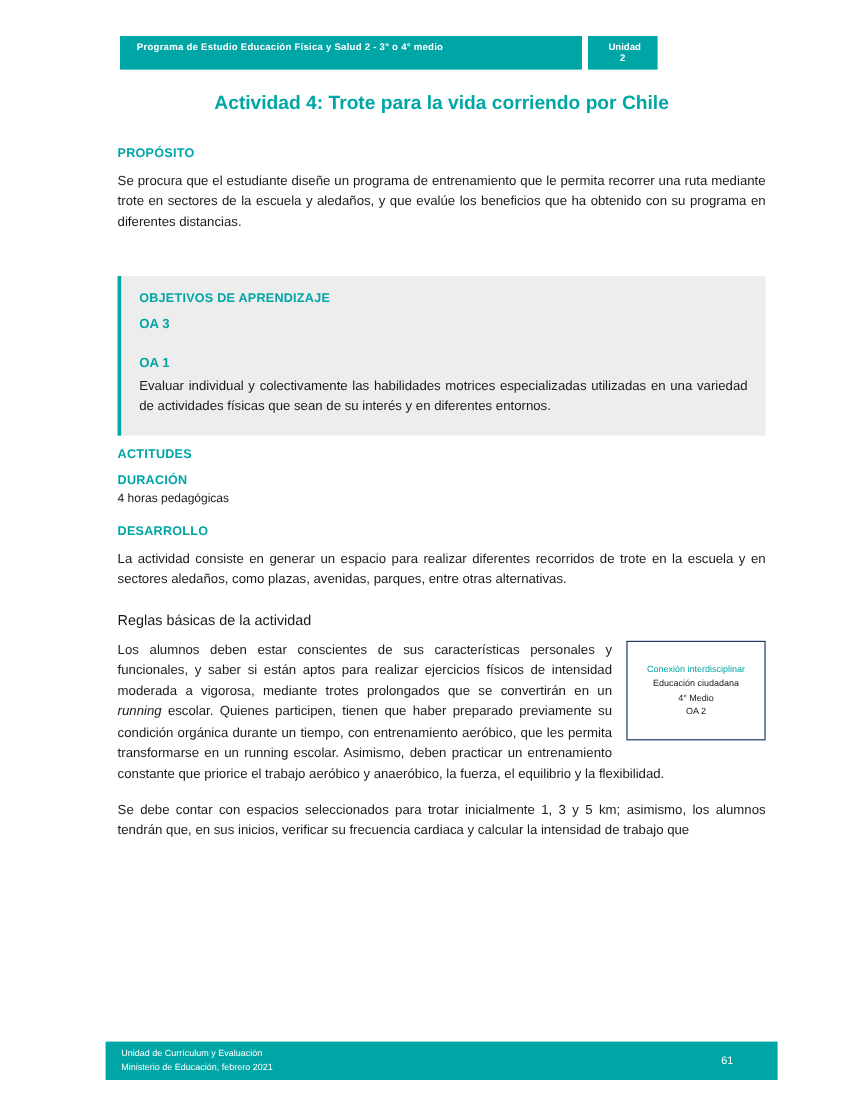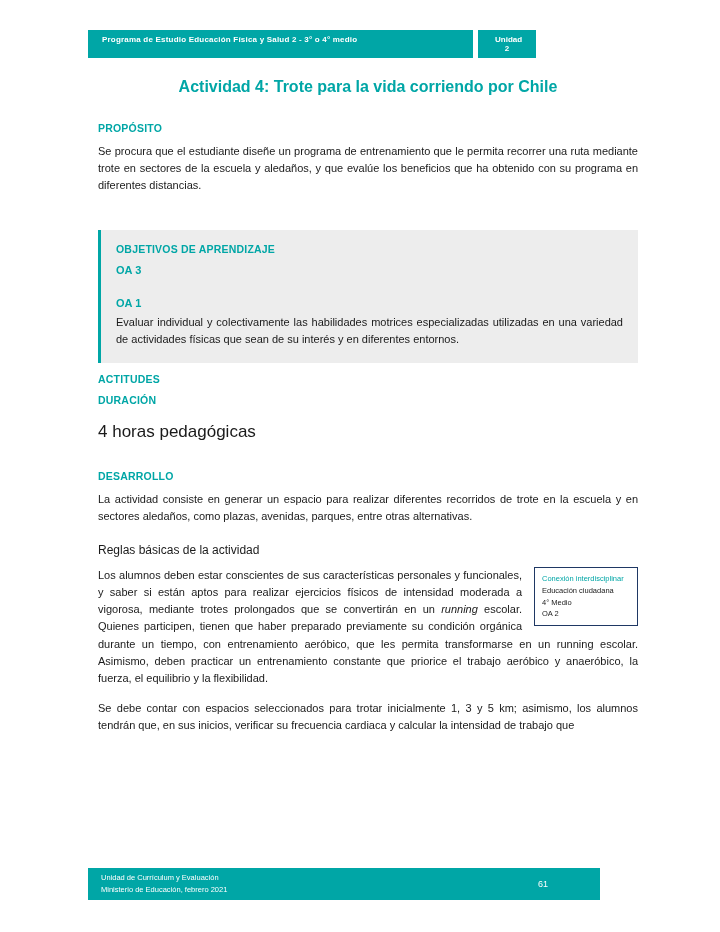--- a/index.html
+++ b/index.html
@@ -11,21 +11,21 @@
   *{margin:0;padding:0;box-sizing:border-box;}
   html,body{background:#fff;}
   body{
     width:720px;height:932px;
     font-family:"Liberation Sans", sans-serif;
     color:var(--text);
   }
   .page{position:relative;width:720px;height:932px;background:#fff;overflow:hidden;}
 
   
-  .header{position:absolute;top:30px;left:88px;width:448px;display:flex;gap:5px;}
+  .header{position:absolute;top:30px;left:100px;width:448px;display:flex;gap:5px;}
   .bar{background:var(--teal);color:#fff;}
   .header-program{flex:1;font-size:8px;font-weight:bold;padding:5px 14px;letter-spacing:.2px;}
   .header-unit{width:58px;font-size:8px;font-weight:bold;text-align:center;padding:5px 17px;}
 
   
   .content{position:absolute;top:78px;left:98px;width:540px;}
   .doc-title{text-align:center;color:var(--teal);font-size:16px;font-weight:bold;margin-bottom:26px;}
 
   .sec-heading{color:var(--teal);font-size:10.5px;font-weight:bold;margin-bottom:9px;letter-spacing:.2px;}
   .body-para{font-size:11px;line-height:1.55;text-align:justify;}
@@ -34,41 +34,41 @@
   .oa-box{background:var(--box-bg);border-left:3px solid var(--teal);padding:13px 15px 15px;margin:36px 0 10px;}
   .oa-code{color:var(--teal);font-size:11px;font-weight:bold;margin-bottom:5px;}
   .oa-text{font-size:11px;line-height:1.55;text-align:justify;}
   .oa-gap{height:16px;}
 
   .sect{margin-top:8px;}
   .dash-list{margin-top:2px;}
   .dash-item{position:relative;padding-left:22px;font-size:11px;line-height:1.55;text-align:justify;margin-bottom:3px;}
   .dash-item::before{content:"-";position:absolute;left:2px;top:0;}
 
-  .duracion-body{font-size:17px;}
+  .duracion-body{font-size:10px;}
 
   .subheading{font-size:12px;font-weight:normal;margin:18px 0 10px;}
 
   
   .para-with-box{font-size:11px;line-height:1.55;text-align:justify;margin-top:0;}
   .conexion-box{
-    float:right;width:104px;margin-left:12px;margin-bottom:6px;
-    border:1px solid var(--box-border);padding:5px 7px;background:#fff;
-    font-size:7.5px;line-height:1.55;text-align:left;
+    float:right;width:116px;margin-left:12px;margin-bottom:6px;
+    border:1px solid var(--box-border);padding:17px 7px;background:#fff;
+    font-size:7.5px;line-height:1.55;text-align:center;
   }
   .conexion-title{color:var(--teal);}
   .para2{margin-top:13px;}
   em{font-style:italic;}
 
   
   .footer{
-    position:absolute;left:88px;bottom:32px;width:512px;height:32px;
+    position:absolute;left:88px;bottom:32px;width:560px;height:32px;
     background:var(--teal);color:#fff;
     display:flex;align-items:center;justify-content:space-between;
-    padding:0 52px 0 13px;
+    padding:0 37px 0 13px;
   }
   .footer-left{font-size:7.5px;line-height:1.6;}
   .footer-page{font-size:9px;text-align:right;}
 </style>
 </head>
 <body>
 
 <div class="page">
 
   <div class="header">
@@ -91,25 +91,25 @@
       <div class="oa-gap"></div>
       <div class="oa-code">OA 1</div>
       <p class="oa-text">Evaluar individual y colectivamente las habilidades motrices especializadas utilizadas en una variedad de actividades físicas que sean de su interés y en diferentes entornos.</p>
     </div>
 
     <div class="sect">
       <div class="sec-heading">ACTITUDES</div>
     </div>
 
     <div style="margin-top:8px;">
-      <div class="sec-heading" style="margin-bottom:16px;">DURACIÓN</div>
+      <div class="sec-heading" style="margin-bottom:4px;">DURACIÓN</div>
       <p class="duracion-body">4 horas pedagógicas</p>
     </div>
 
-    <div class="sect" style="margin-top:28px;">
+    <div class="sect" style="margin-top:16px;">
       <div class="sec-heading">DESARROLLO</div>
       <p class="body-para">La actividad consiste en generar un espacio para realizar diferentes recorridos de trote en la escuela y en sectores aledaños, como plazas, avenidas, parques, entre otras alternativas.</p>
 
       <h2 class="subheading">Reglas básicas de la actividad</h2>
 
       <div class="para-with-box">
         <aside class="conexion-box">
           <div class="conexion-title">Conexión interdisciplinar</div>
           <div>Educación ciudadana</div>
           <div>4° Medio</div>

